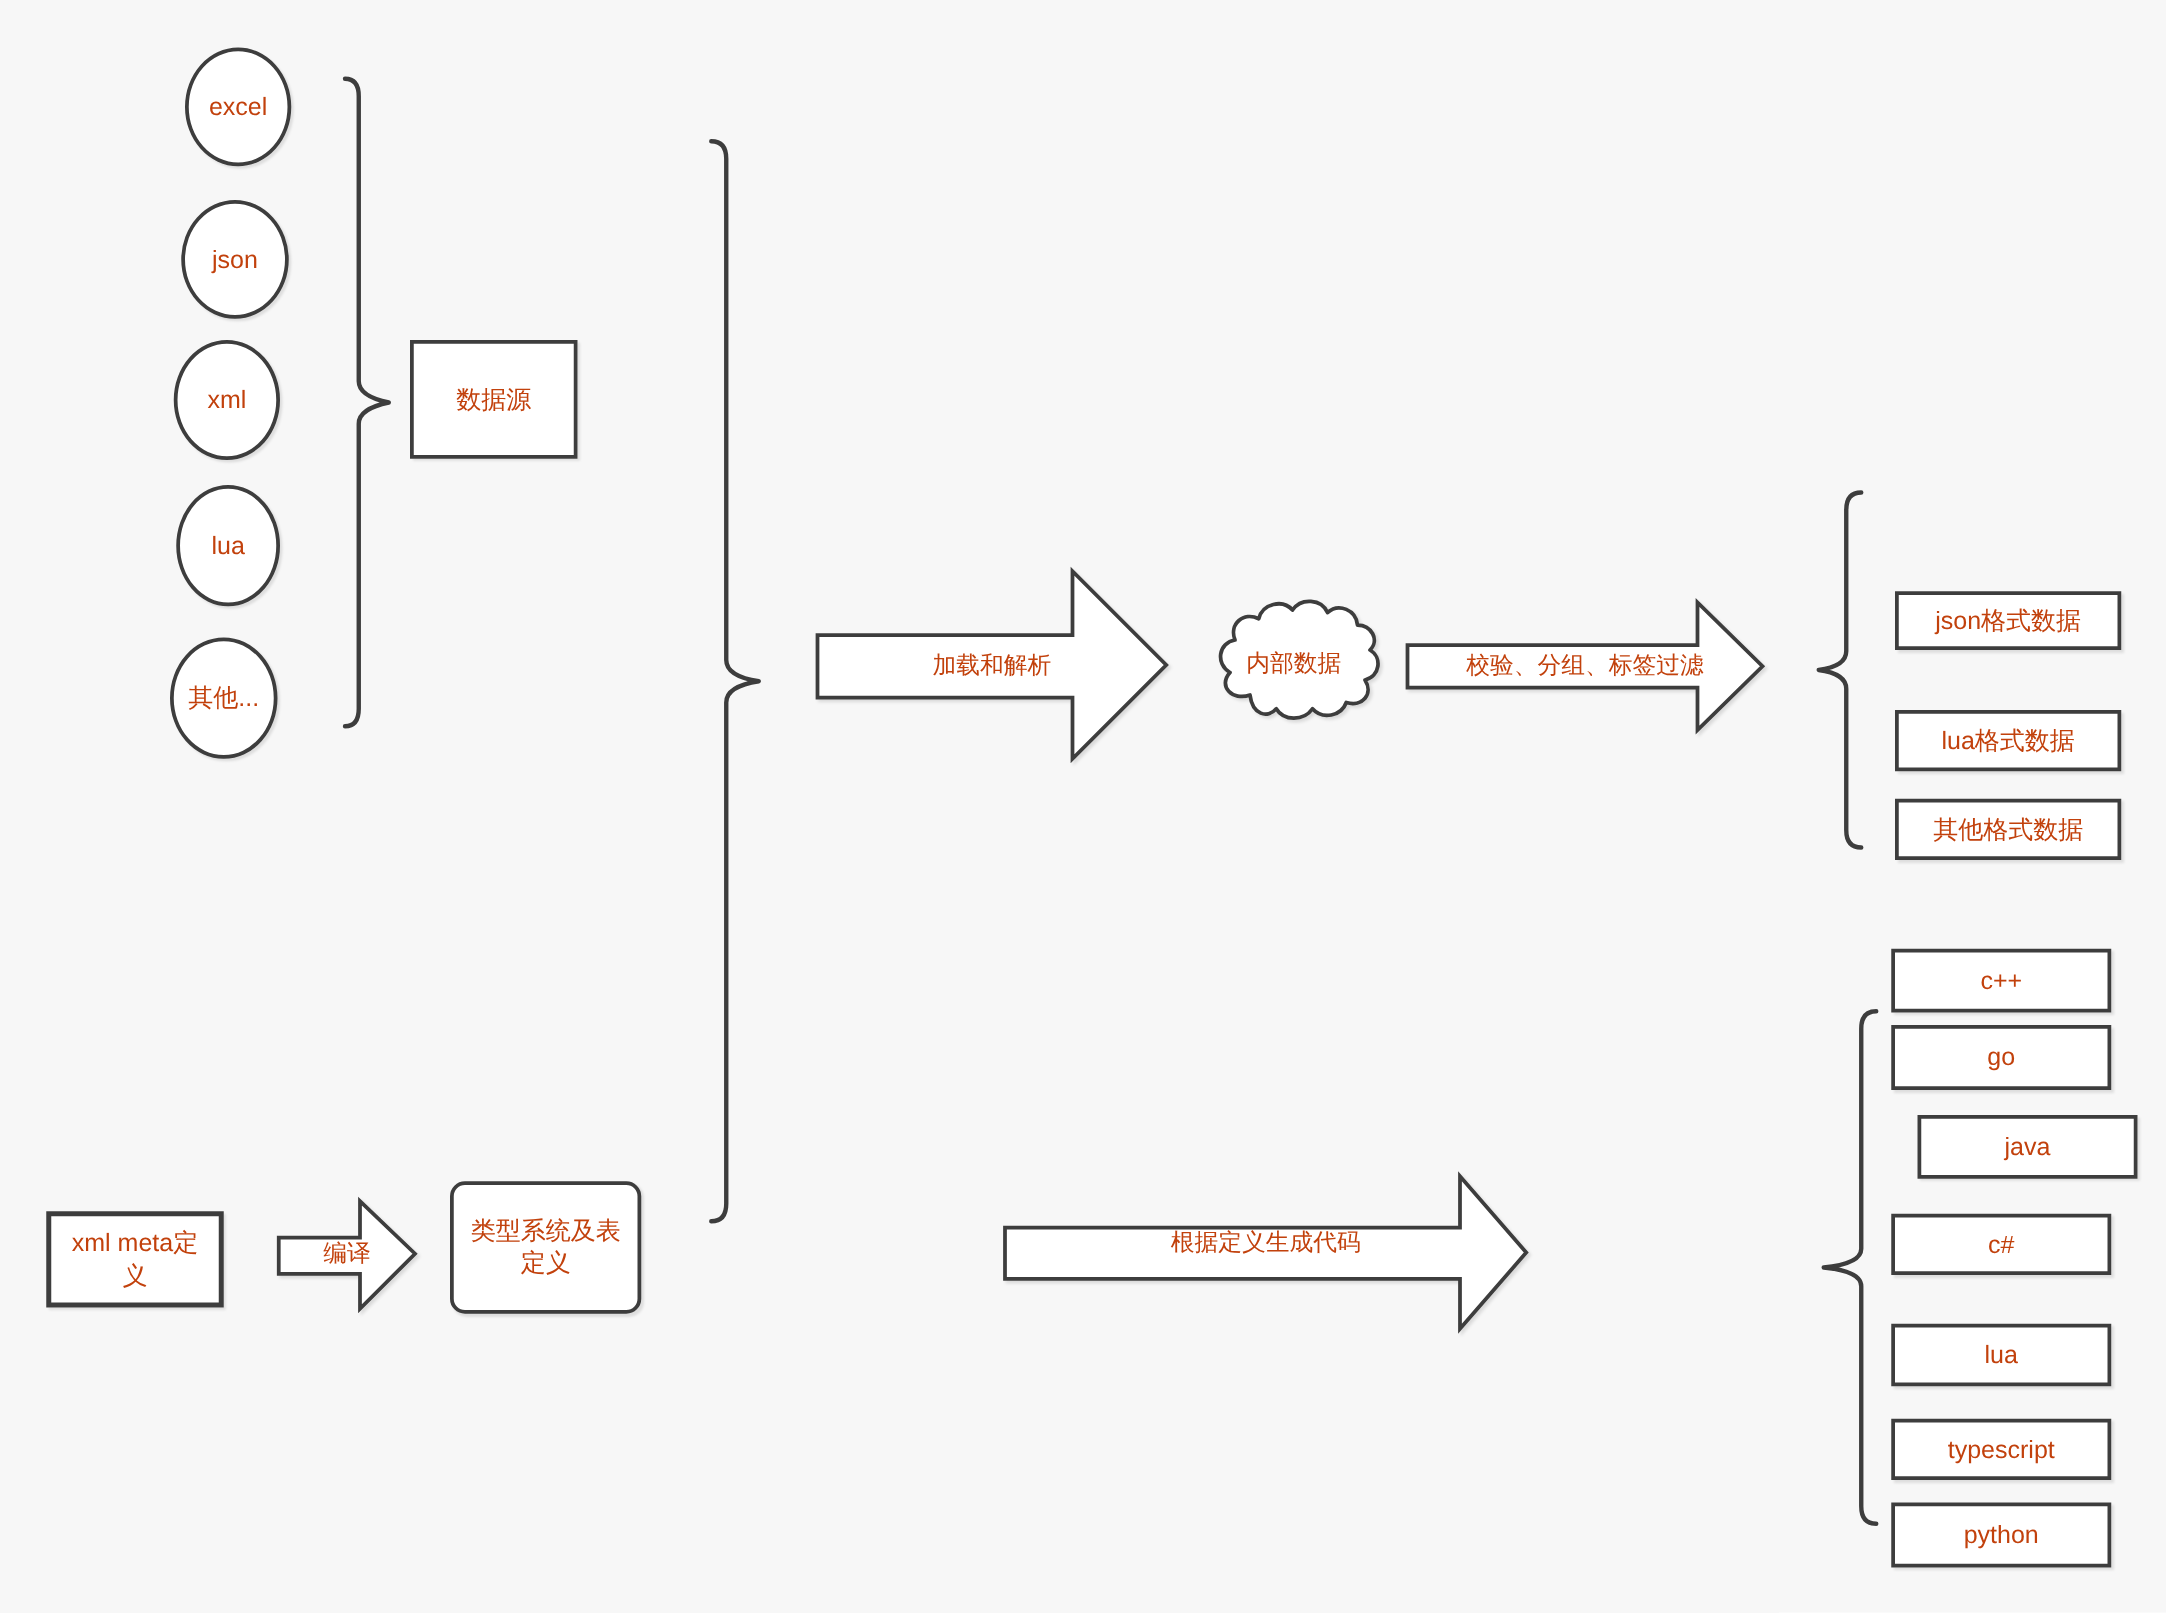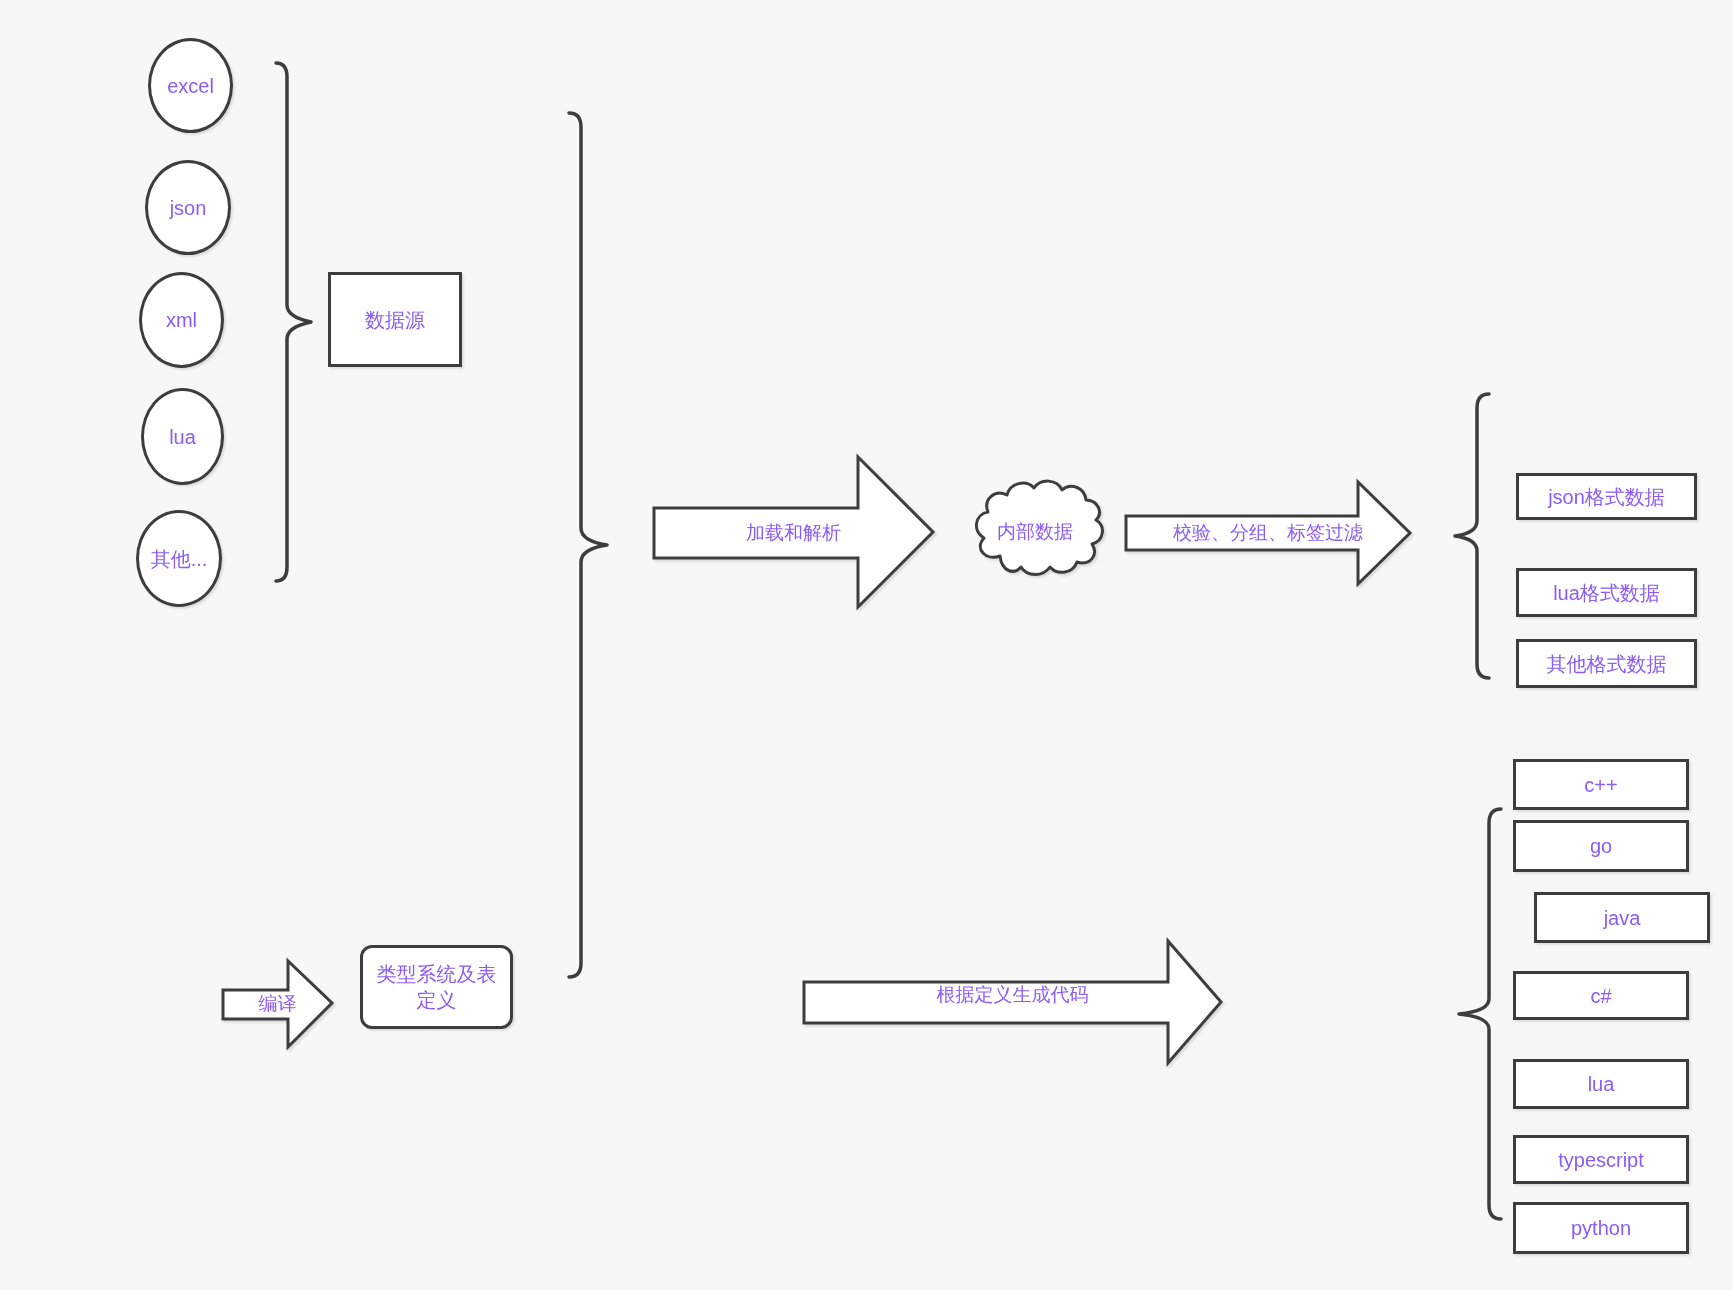--- a/index.html
+++ b/index.html
@@ -1,21 +1,21 @@
 <!DOCTYPE html>
 <html><head>
 <meta charset="utf-8">
 <style>
   html,body{margin:0;padding:0;}
   .canvas{
     position:relative;
     width:1733px;height:1290px;
     background:#f7f7f7;
     font-family:"Liberation Sans",sans-serif;
-    color:#8b5cf6;
+    color:#c2410c;
     overflow:hidden;
   }
   svg.layer{position:absolute;left:0;top:0;}
   .node{
     position:absolute;
     display:flex;align-items:center;justify-content:center;
     text-align:center;
     background:#ffffff;
     border:3px solid #3d3d3d;
     box-sizing:border-box;
@@ -84,21 +84,22 @@
   <div class="label" style="left:654px;top:508px;width:279px;height:50px">加载和解析</div>
   <div class="label" style="left:978px;top:484px;width:114px;height:96px">内部数据</div>
   <div class="label" style="left:1126px;top:516px;width:284px;height:34px">校验、分组、标签过滤</div>
   <div class="label" style="left:223px;top:990px;width:109px;height:29px">编译</div>
   <div class="label" style="left:804px;top:982px;width:417px;height:27px">根据定义生成代码</div>
 
   <div class="node" style="left:1516px;top:473px;width:181px;height:47px">json格式数据</div>
   <div class="node" style="left:1516px;top:568px;width:181px;height:49px">lua格式数据</div>
   <div class="node" style="left:1516px;top:639px;width:181px;height:49px">其他格式数据</div>
 
-  <div class="node rounded" style="left:360px;top:945px;width:153px;height:84px;padding:0 10px">类型系统及表定义</div>
+  <div class="node thick" style="left:37px;top:969px;width:142px;height:77px;padding:0 12px">xml meta定义</div>
+  <div class="node rounded" style="left:360px;top:945px;width:153px;height:106px;padding:0 10px">类型系统及表定义</div>
 
   <div class="node" style="left:1513px;top:759px;width:176px;height:51px">c++</div>
   <div class="node" style="left:1513px;top:820px;width:176px;height:52px">go</div>
   <div class="node" style="left:1534px;top:892px;width:176px;height:51px">java</div>
   <div class="node" style="left:1513px;top:971px;width:176px;height:49px">c#</div>
   <div class="node" style="left:1513px;top:1059px;width:176px;height:50px">lua</div>
   <div class="node" style="left:1513px;top:1135px;width:176px;height:49px">typescript</div>
   <div class="node" style="left:1513px;top:1202px;width:176px;height:52px">python</div>
 
 </div>

